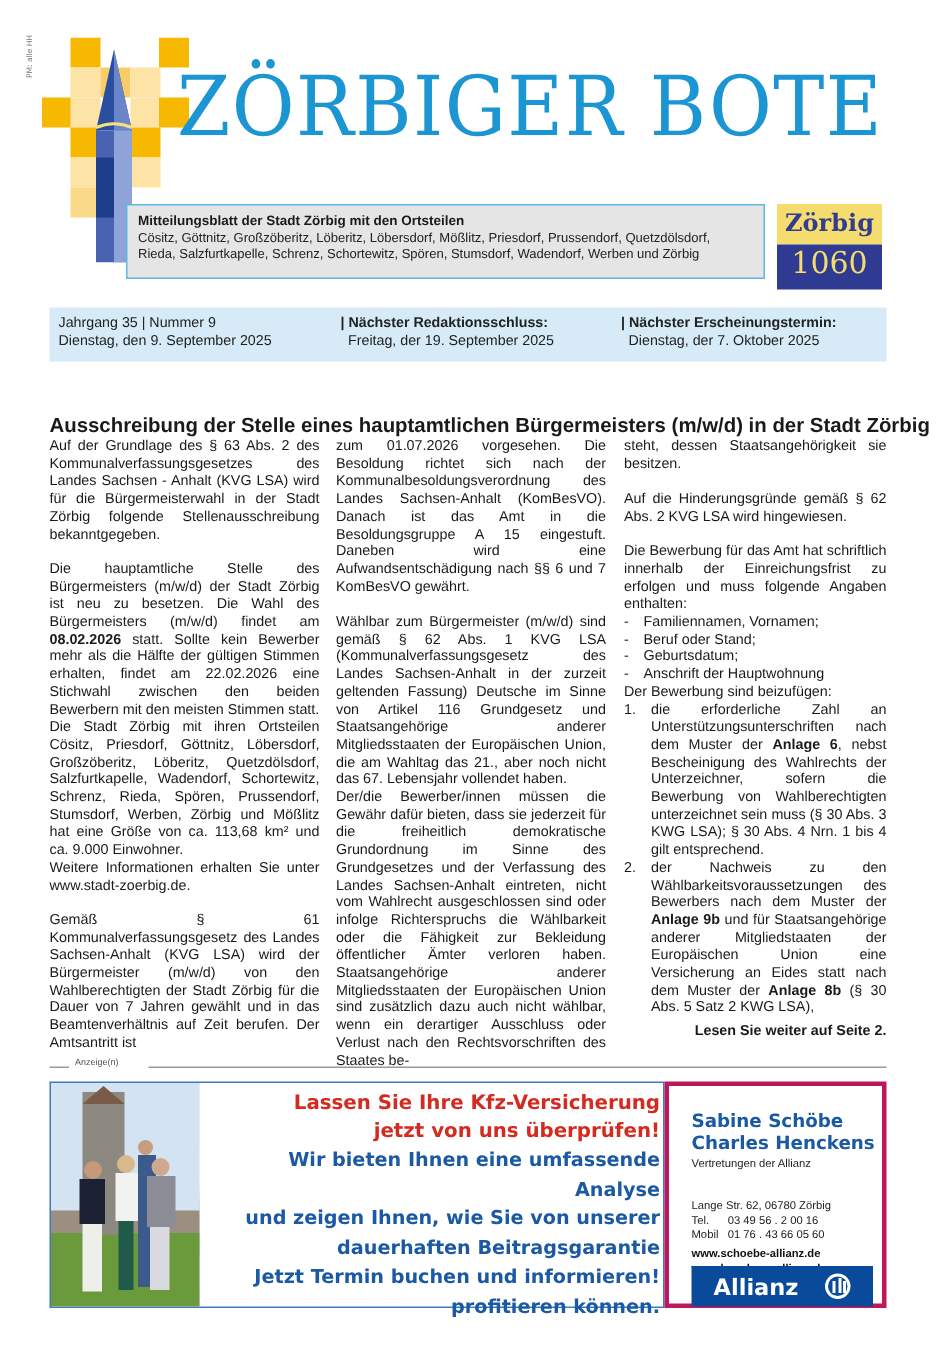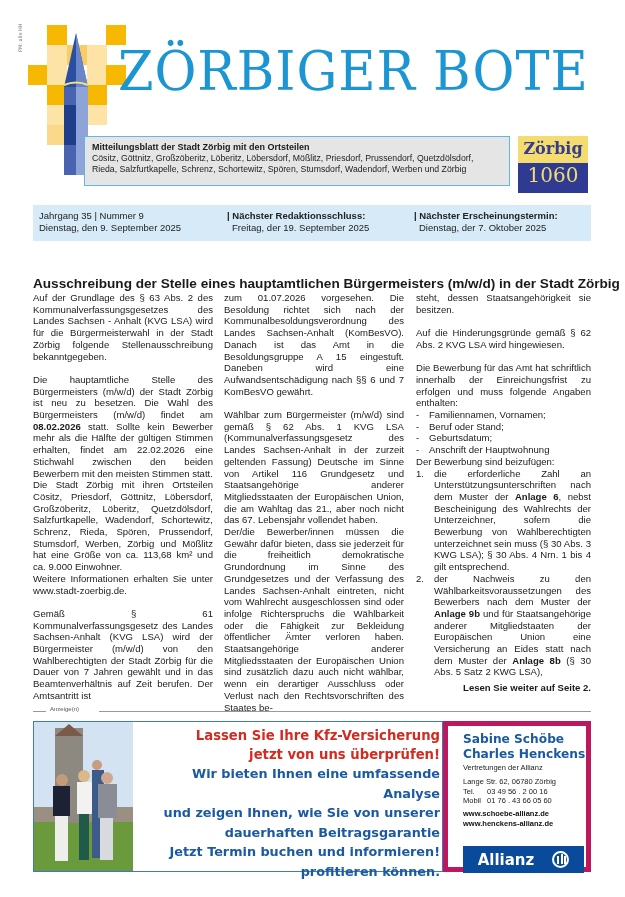--- a/index.html
+++ b/index.html
@@ -50,21 +50,21 @@
   .ad-divider .l1 { left: 0; width: 13px; }
   .ad-divider .l2 { left: 66px; right: 0; }
   .ad-divider .lbl { position: absolute; left: 17px; top: 0; font-size: 6px; color: #555; font-family: "Liberation Sans", sans-serif; }
 
   
   .ad-main { position: absolute; left: 33px; top: 721px; width: 410px; height: 151px; border: 1px solid #3c7bbf; }
   .ad-photo { position: absolute; left: 0; top: 0; width: 99px; height: 149px; overflow: hidden; background: linear-gradient(#c8dcef 0%, #e6eef6 45%, #7aa24e 62%, #5d8c38 100%); }
   .ad-text { position: absolute; left: 104px; top: 4px; width: 302px; text-align: right; font-family: "DejaVu Sans", sans-serif; font-weight: bold; }
   .ad-text .red { color: #d42a1f; font-size: 13.2px; line-height: 19px; }
   .ad-text .blue { color: #1b5aa3; font-size: 12.8px; line-height: 19.5px; }
-  .ad-contact { position: absolute; left: 443px; top: 721px; width: 148px; height: 151px; border: 5px solid #be185d; padding: 6px 0 0 15px; font-family: "Liberation Sans", sans-serif; }
+  .ad-contact { position: absolute; left: 443px; top: 721px; width: 148px; height: 151px; border: 3px solid #be185d; padding: 16px 0 0 15px; font-family: "Liberation Sans", sans-serif; }
   .ad-contact .names { color: #1b5aa3; font-weight: bold; font-size: 12.2px; line-height: 15px; font-family: "DejaVu Sans", sans-serif; }
   .ad-contact .small { font-size: 7.5px; line-height: 11px; color: #222; }
   .ad-contact .row { font-size: 7.5px; line-height: 9.5px; color: #222; }
   .ad-contact .row .k { display: inline-block; width: 22px; }
   .ad-contact .web { font-size: 7.5px; font-weight: bold; line-height: 10px; color: #111; }
   .allianz { position: absolute; left: 15px; top: 120px; width: 121px; height: 27px; background: #0a4a9a; color: #fff; font-weight: bold; font-size: 15px; font-family: "DejaVu Sans", sans-serif; display: flex; align-items: center; justify-content: center; gap: 18px; }
   .allianz .ring { width: 17px; height: 17px; border: 2px solid #fff; border-radius: 50%; position: relative; }
   .allianz .ring i { position: absolute; top: 3px; width: 2px; height: 8px; background: #fff; }
 </style>
 </head>
@@ -195,21 +195,21 @@
     <div class="blue">dauerhaften Beitragsgarantie</div>
     <div class="blue">Jetzt Termin buchen und informieren!</div>
     <div class="blue">profitieren können.</div>
   </div>
 </div>
 
 <div class="ad-contact">
   <div class="names">Sabine Schöbe</div>
   <div class="names">Charles Henckens</div>
   <div class="small">Vertretungen der Allianz</div>
-  <div class="row" style="margin-top:4px">Lange Str. 62, 06780 Zörbig</div>
+  <div class="row" style="margin-top:18px">Lange Str. 62, 06780 Zörbig</div>
   <div class="row"><span class="k">Tel.</span> <span>03 49 56 . 2 00 16</span></div>
   <div class="row"><span class="k">Mobil</span> <span>01 76 . 43 66 05 60</span></div>
   <div class="web" style="margin-top:3px">www.schoebe-allianz.de</div>
   <div class="web">www.henckens-allianz.de</div>
   <div class="allianz">
     <span>Allianz</span>
     <span class="ring">
         <i style="left:3px"></i>
         <i style="left:6.5px;top:1px;height:10px"></i>
         <i style="left:10px"></i>

